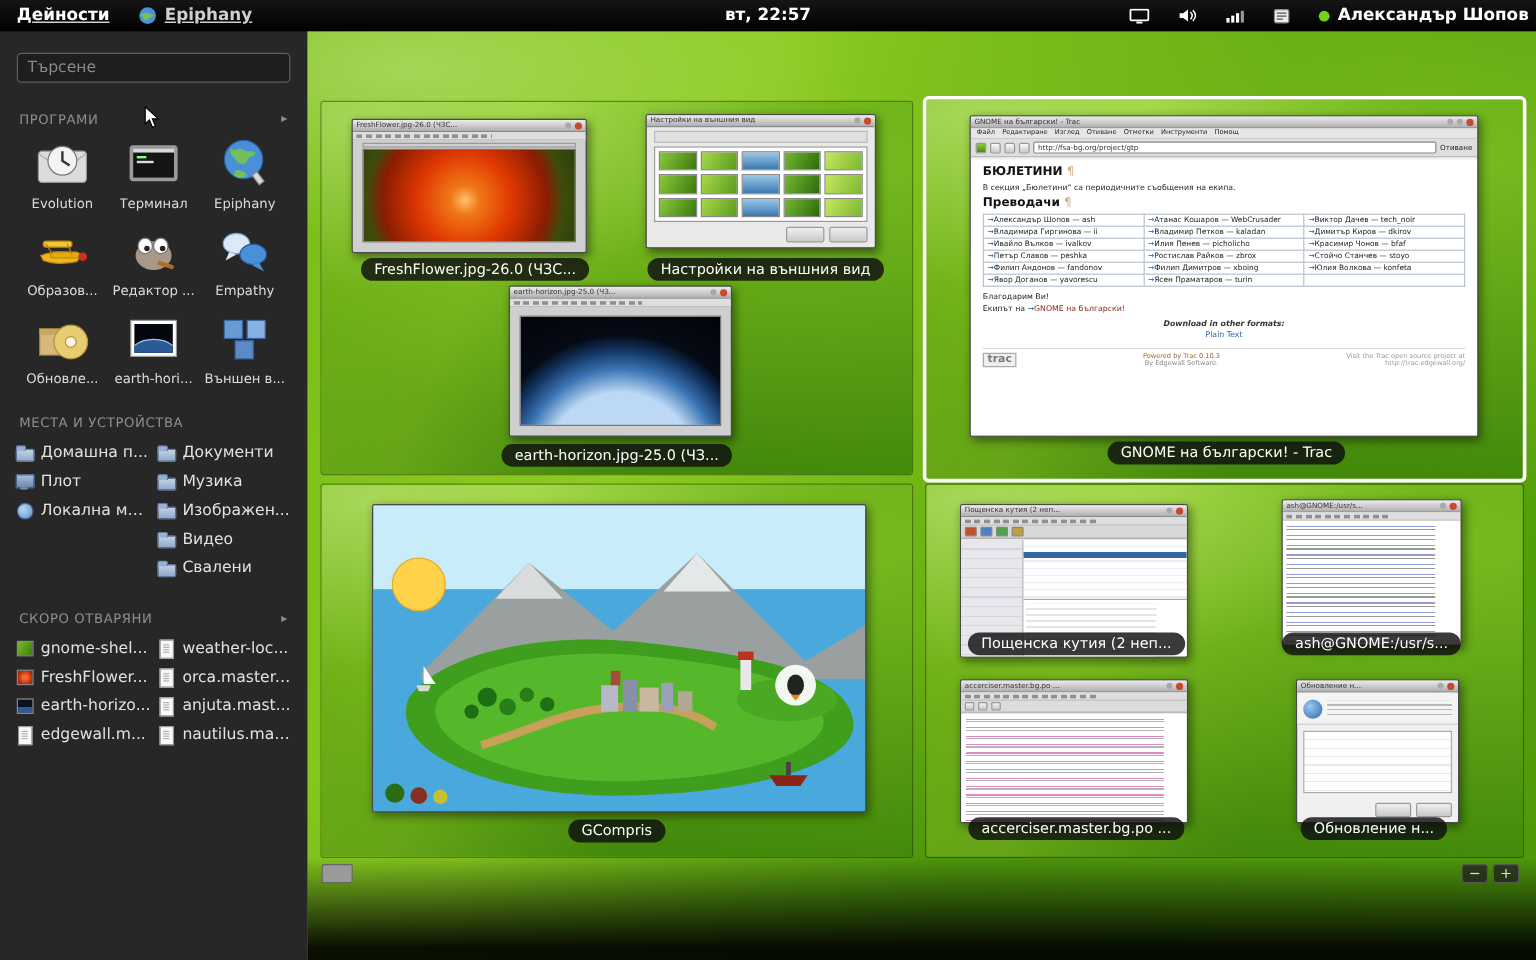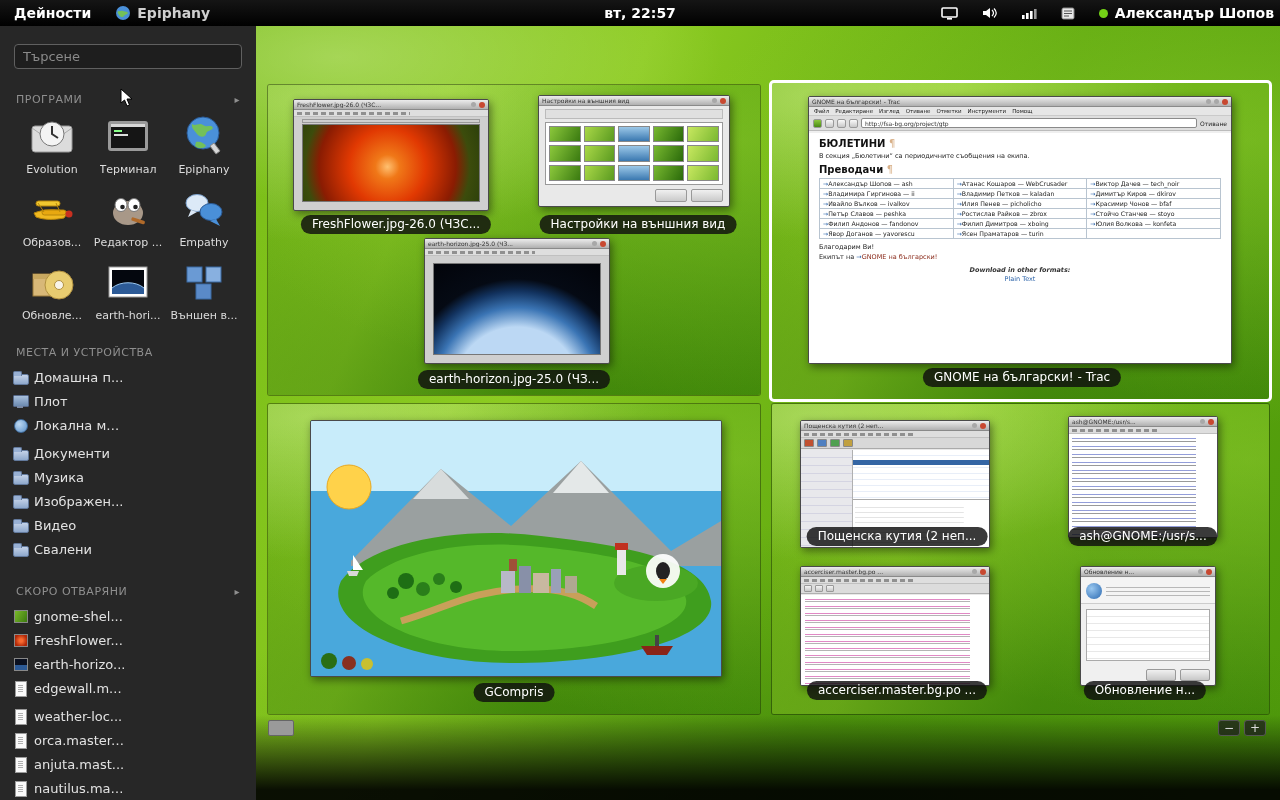--- a/index.html
+++ b/index.html
@@ -1,39 +1,39 @@
 <!DOCTYPE html>
 <html><head>
 <meta charset="utf-8">
 <style>
 *{margin:0;padding:0;box-sizing:border-box;}
 html,body{width:1280px;height:800px;overflow:hidden;background:#000;font-family:"DejaVu Sans","Liberation Sans",sans-serif;}
 body{position:relative;}
 
 
-#topbar{position:absolute;left:0;top:0;width:1280px;height:26px;background:linear-gradient(#151515,#000);color:#fff;display:flex;align-items:center;z-index:10;}
+#topbar{position:absolute;left:0;top:0;width:1280px;height:26px;background:linear-gradient(#151515,#000);color:#fff;display:flex;align-items:center;z-index:10;text-decoration:underline;}
 .tb-activities{font-weight:bold;font-size:14px;padding:0 14px;height:26px;display:flex;align-items:center;cursor:pointer;}
 .tb-appmenu{display:flex;align-items:center;gap:6px;padding:0 10px;color:#cfcfcf;font-weight:bold;font-size:14px;cursor:pointer;}
 .tb-clock{position:absolute;left:50%;transform:translateX(-50%);font-weight:bold;font-size:14px;cursor:pointer;}
 .tb-right{position:absolute;right:0;top:0;height:26px;display:flex;align-items:center;gap:24px;padding-right:6px;}
 .tb-icon{display:flex;align-items:center;cursor:pointer;}
 .tb-user{display:flex;align-items:center;gap:7px;font-weight:bold;font-size:14px;cursor:pointer;}
 .status-dot{width:9px;height:9px;border-radius:50%;background:#73d216;}
 
 
 #sidebar{position:absolute;left:0;top:26px;width:256px;height:774px;background:#272727;z-index:5;}
 #search{display:block;width:228px;margin:18px 14px 0;height:25px;background:#1e1e1e;border:1px solid #606060;border-radius:4px;color:#9a9a9a;font-size:13px;padding:0 8px;font-family:inherit;}
 #search::placeholder{color:#8a8a8a;}
 .sec-head{display:flex;align-items:center;justify-content:space-between;margin:24px 16px 6px;color:#8f8f8f;font-size:11px;letter-spacing:.5px;}
 .sec-arrow{color:#8f8f8f;font-size:10px;cursor:pointer;}
 .app-grid{display:grid;grid-template-columns:repeat(3,76px);justify-content:center;row-gap:9px;margin-top:6px;}
 .app{display:flex;flex-direction:column;align-items:center;gap:3px;cursor:pointer;}
 .app-ic,.app-ic svg{width:48px;height:48px;display:block;}
 .app-label{font-size:11px;color:#dcdcdc;max-width:74px;white-space:nowrap;overflow:hidden;text-overflow:ellipsis;}
-.two-col{display:flex;margin:2px 12px 0;gap:4px;flex-direction:column;}
+.two-col{display:flex;margin:2px 12px 0;gap:4px;}
 .col{width:114px;}
 .pitem{display:flex;align-items:center;gap:6px;height:24px;font-size:13px;color:#e2e2e2;cursor:pointer;white-space:nowrap;overflow:hidden;}
 .pitem .txt{overflow:hidden;text-overflow:ellipsis;}
 .mini{width:16px;height:16px;position:relative;flex:0 0 16px;}
 .mini.folder::before{content:"";position:absolute;left:1px;top:5px;width:14px;height:9px;background:linear-gradient(#c4d2e8,#8ea8cc);border:1px solid #62799c;border-radius:2px;}
 .mini.folder::after{content:"";position:absolute;left:1px;top:2px;width:7px;height:4px;background:#98b0d4;border:1px solid #62799c;border-bottom:none;border-radius:2px 2px 0 0;}
 .mini.desktop::before{content:"";position:absolute;left:1px;top:2px;width:14px;height:10px;background:linear-gradient(#a8c0dc,#6c8ab0);border:1px solid #55688a;border-radius:1px;}
 .mini.desktop::after{content:"";position:absolute;left:5px;top:13px;width:6px;height:2px;background:#7a8aa6;}
 .mini.network::before{content:"";position:absolute;left:2px;top:2px;width:12px;height:12px;border-radius:50%;background:radial-gradient(circle at 35% 35%,#bcd8f2,#5a90c8);border:1px solid #3f6a9a;}
 .mini.file::before{content:"";position:absolute;left:3px;top:1px;width:10px;height:14px;background:#fafafa;border:1px solid #9a9a9a;}
@@ -518,20 +518,25 @@
                 <td>→Явор Доганов — yavorescu</td>
                 <td>→Ясен Праматаров — turin</td>
                 <td></td>
               </tr>
         </tbody>
           </table>
         <div class="br-small">Благодарим Ви!</div>
         <div class="br-small"><span>Екипът на </span><span class="team-link">→GNOME на български!</span></div>
         <div class="br-dl">Download in other formats:</div>
         <div class="br-dl-link">Plain Text</div>
+        <div class="br-footer">
+          <span class="trac-logo">trac</span>
+          <span class="br-powered"><span>Powered by Trac 0.10.3</span><br><span class="l2">By Edgewall Software.</span></span>
+          <span class="br-visit"><span>Visit the Trac open source project at</span><br><span>http://trac.edgewall.org/</span></span>
+        </div>
       </div>
     </div>
     <div class="pill" style="left:250px;top:285px;">GNOME на български! - Trac</div>
   </div>
 
   <div class="workspace grass" id="ws3">
     <div class="win" id="w-gc">
       <svg viewBox="0 0 410 255" width="410" height="255">
         <rect width="410" height="255" fill="#49a8dc"></rect>
         <rect width="410" height="70" fill="#c8ecfa"></rect>

